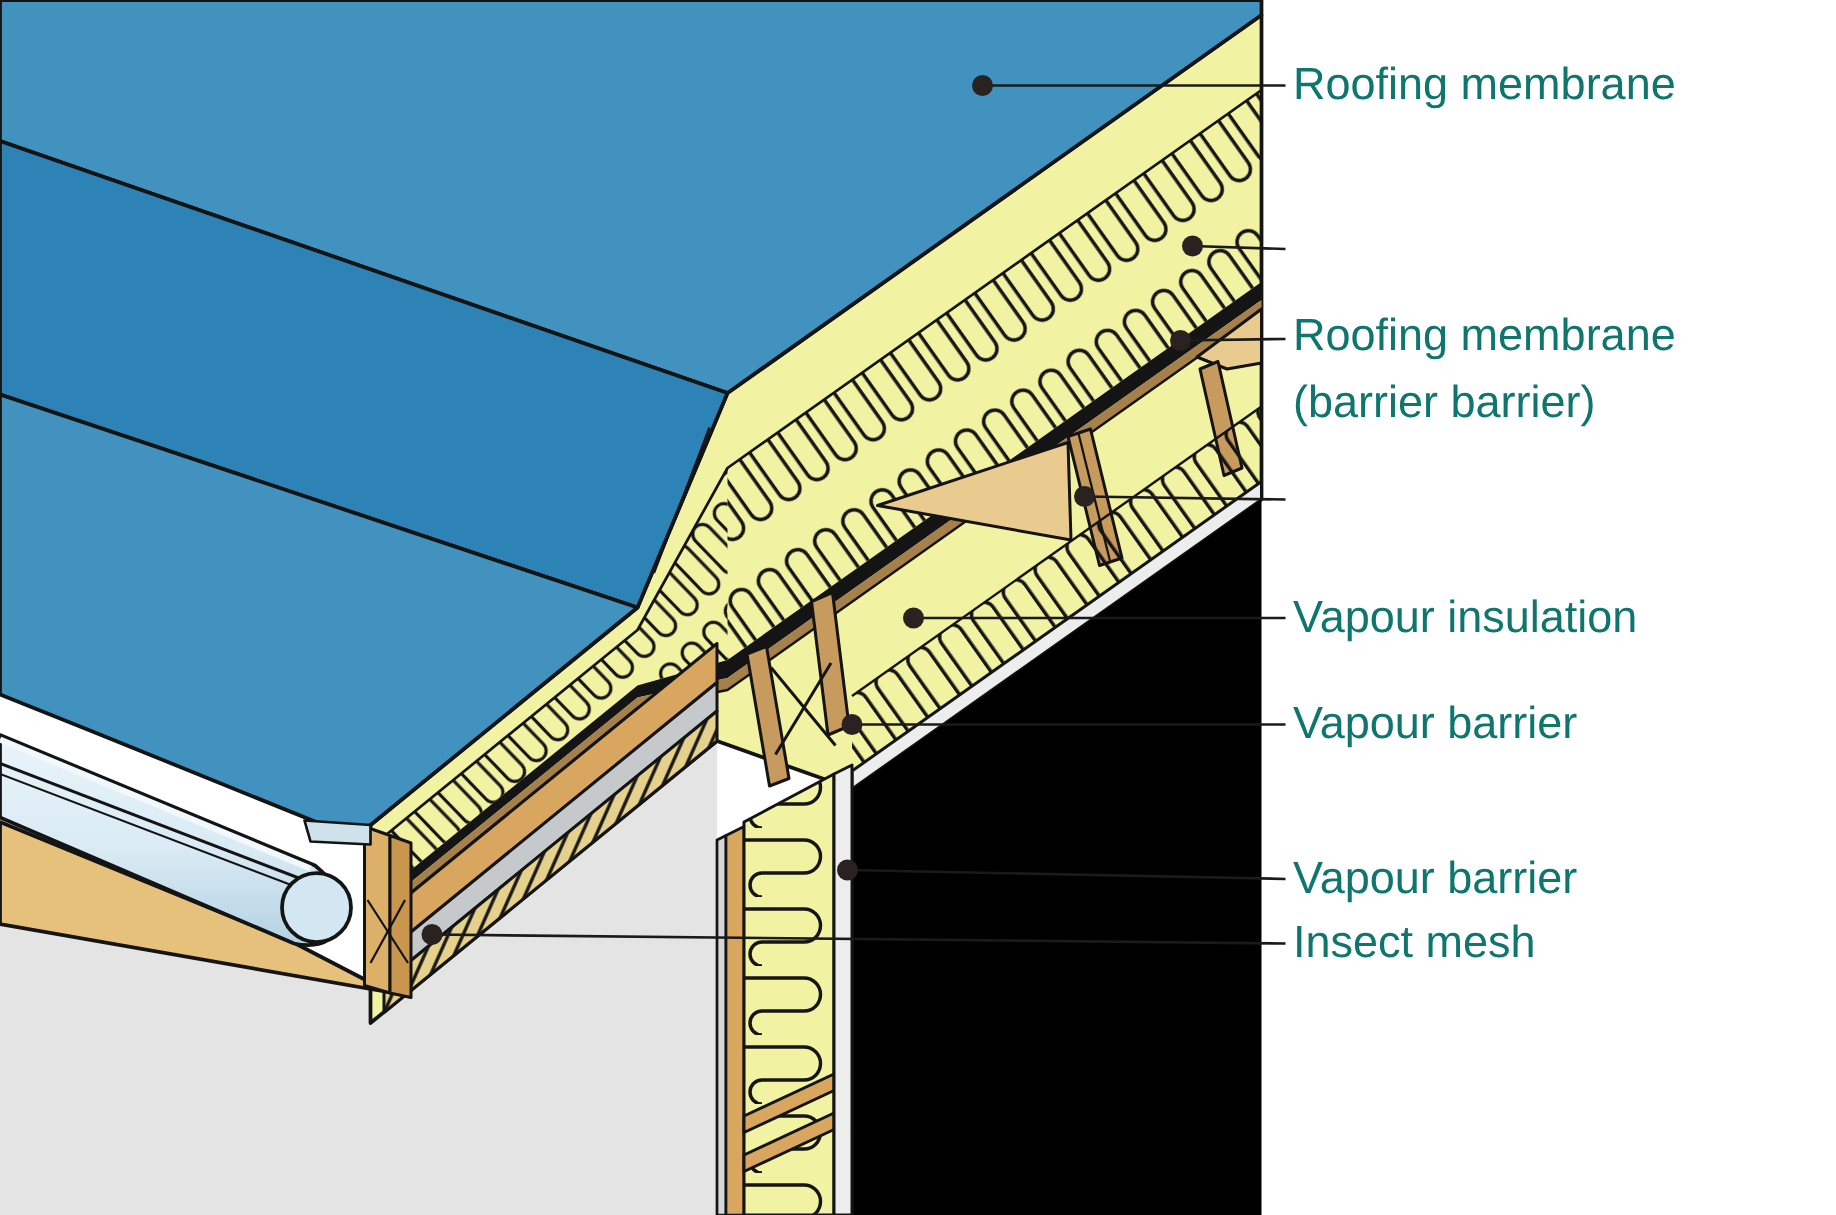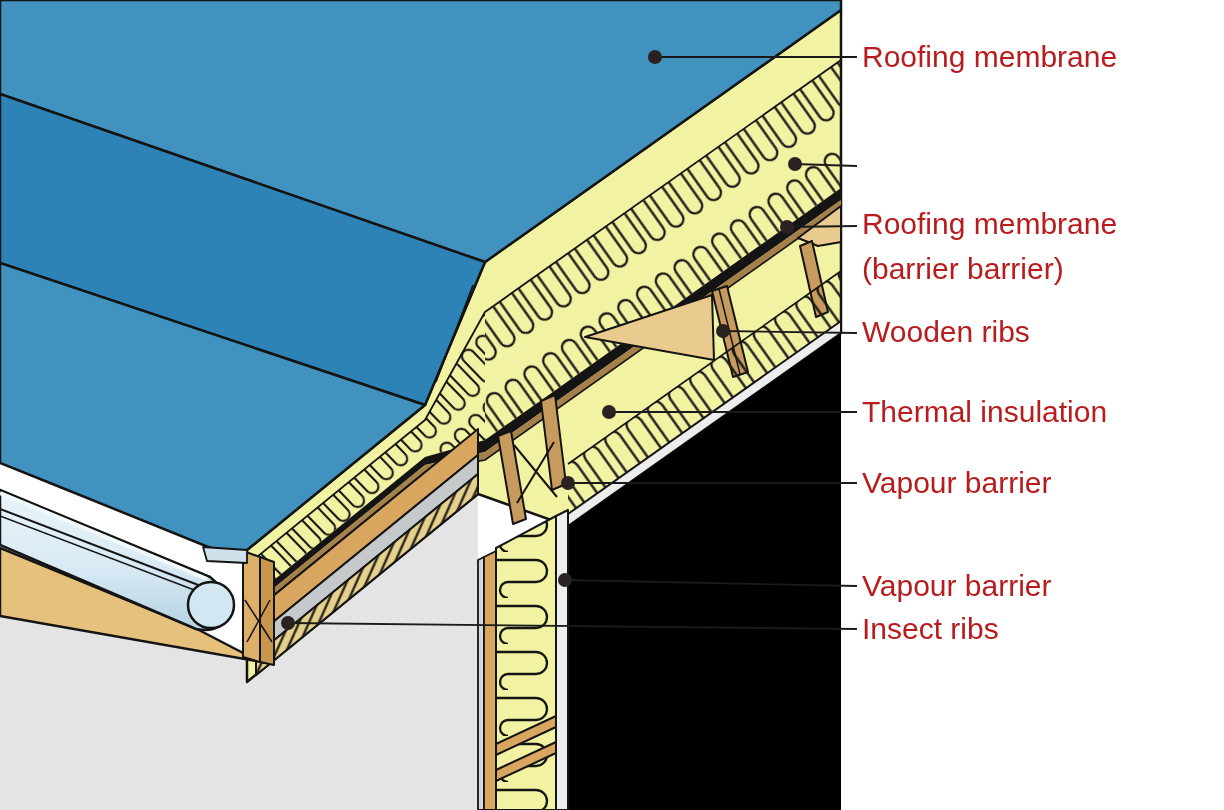--- a/index.html
+++ b/index.html
@@ -1,19 +1,19 @@
 <!DOCTYPE html>
 <html><head>
 <meta charset="utf-8">
 <style>
   html,body{margin:0;padding:0;background:#ffffff;}
   .stage{position:relative;width:1224px;height:810px;overflow:hidden;background:#ffffff;
          font-family:"Liberation Sans", sans-serif;}
   .stage svg{position:absolute;left:0;top:0;}
-  .callout-label{position:absolute;left:862px;font-size:30px;line-height:30px;color:#b91c1c;
+  .callout-label{position:absolute;left:862px;font-size:30px;line-height:30px;color:#0f766e;
                  white-space:nowrap;}
   .callout-label.wrap{white-space:normal;width:300px;line-height:45px;}
 </style>
 </head>
 <body>
 
 <div class="stage">
 
 <svg width="1224" height="810" viewBox="0 0 1224 810">
   <defs>
@@ -130,18 +130,17 @@
     <circle cx="723" cy="331" r="7"></circle>
     <circle cx="609" cy="412" r="7"></circle>
     <circle cx="568" cy="483" r="7"></circle>
     <circle cx="565" cy="580" r="7"></circle>
     <circle cx="288" cy="623" r="7"></circle>
   </g>
 </svg>
 
   <div class="callout-label" style="top:42px">Roofing membrane</div>
   <div class="callout-label wrap" style="top:201px">Roofing membrane (barrier barrier)</div>
-  <div class="callout-label" style="top:317px">Wooden ribs</div>
-  <div class="callout-label" style="top:397px">Thermal insulation</div>
+  <div class="callout-label" style="top:397px">Vapour insulation</div>
   <div class="callout-label" style="top:468px">Vapour barrier</div>
   <div class="callout-label" style="top:571px">Vapour barrier</div>
-  <div class="callout-label" style="top:614px">Insect ribs</div>
+  <div class="callout-label" style="top:614px">Insect mesh</div>
 </div>
 
 </body></html>

